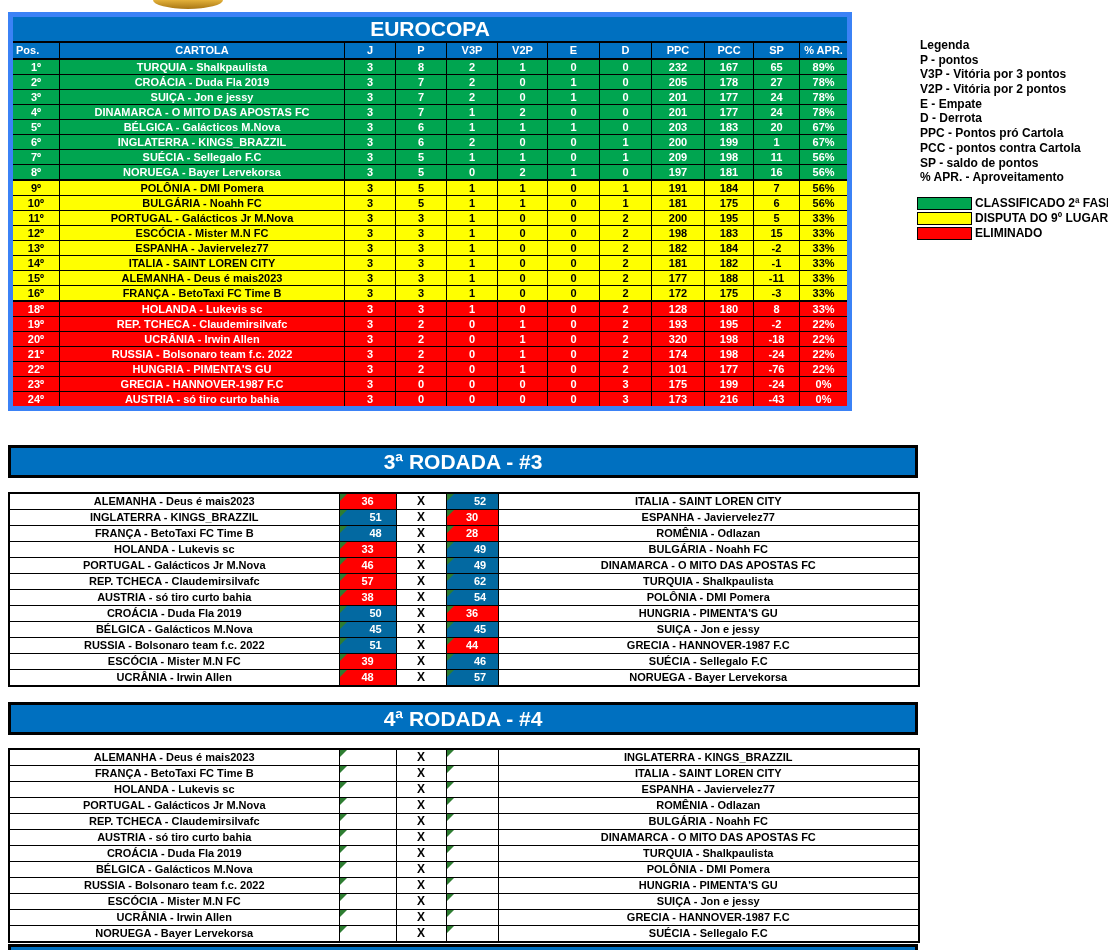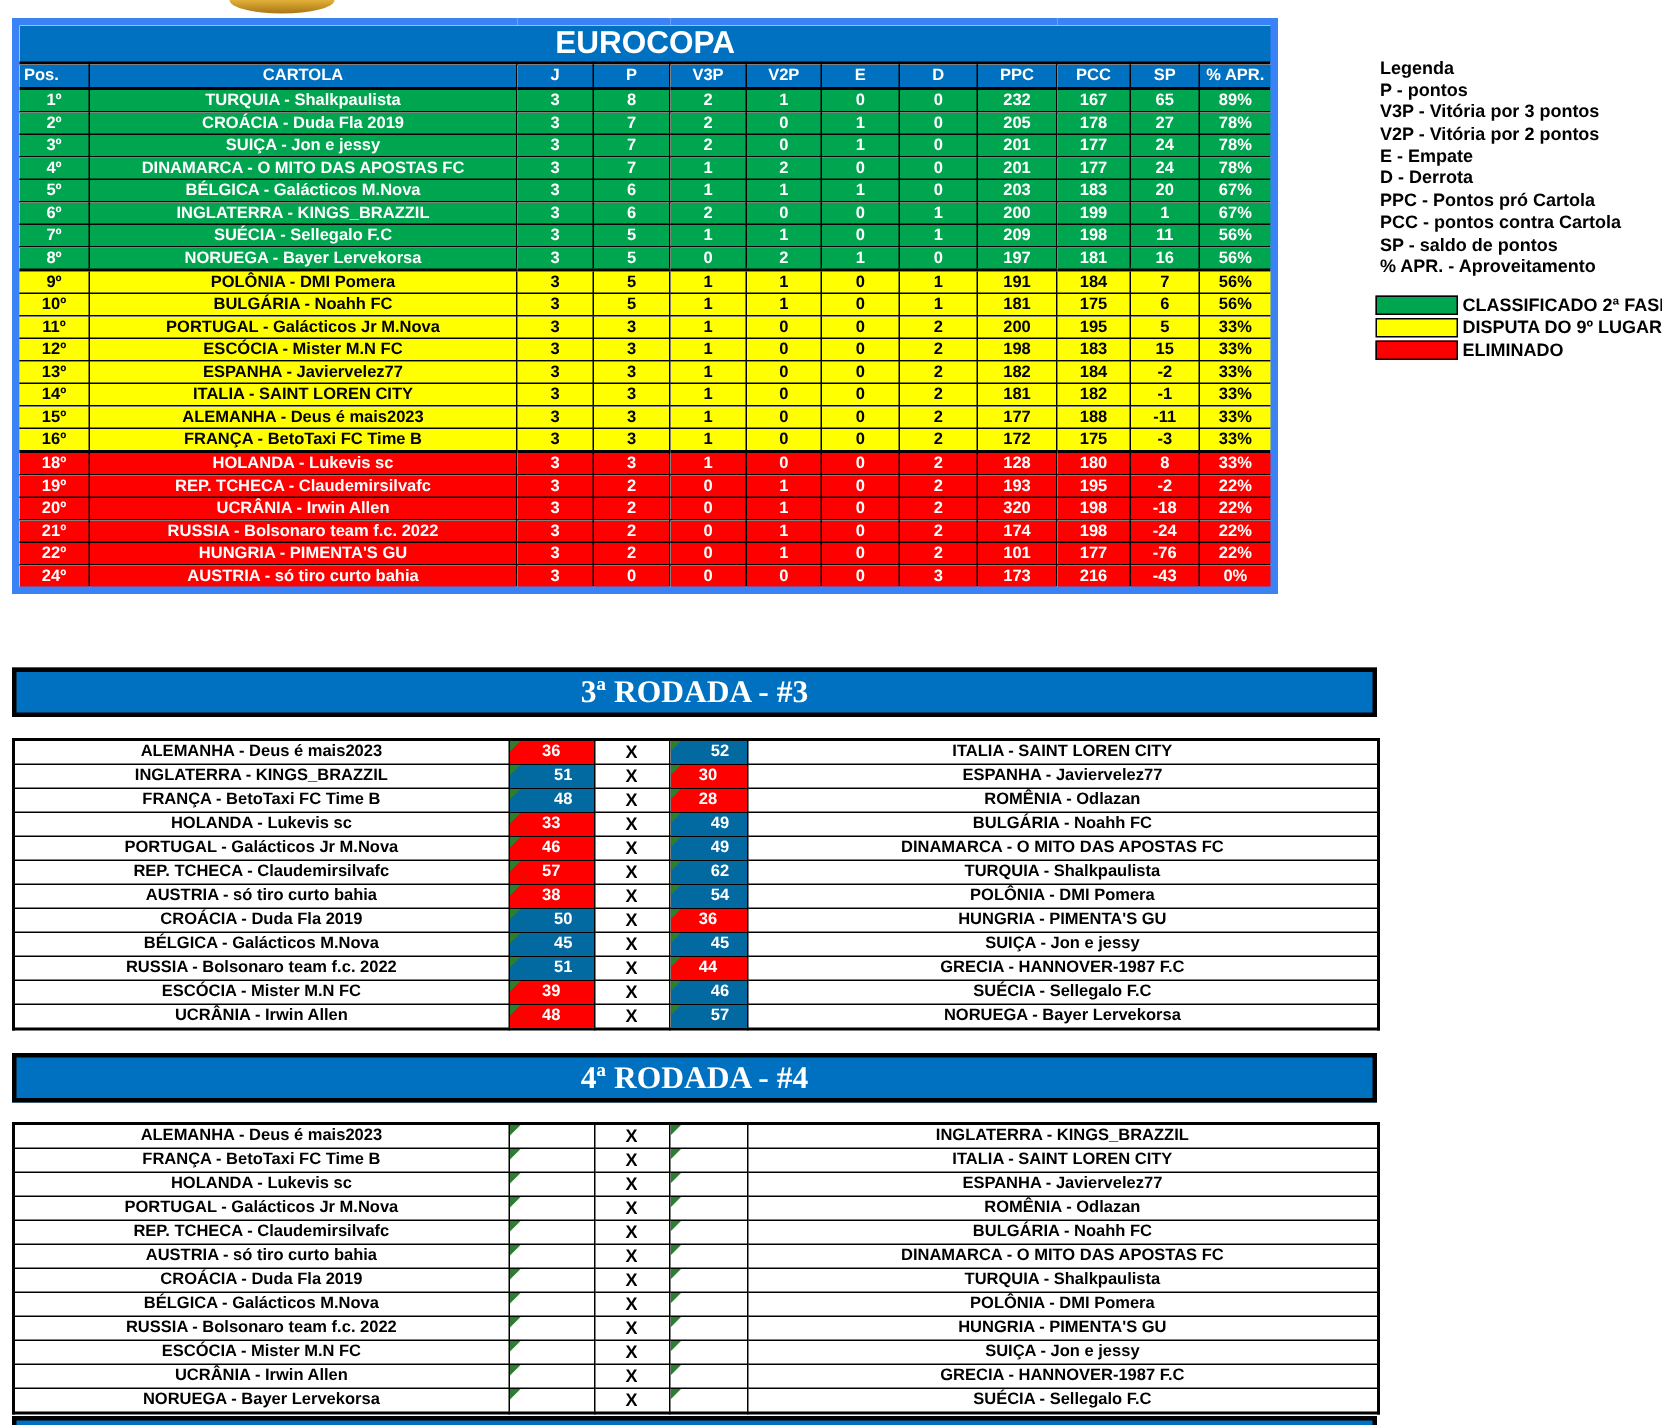--- a/index.html
+++ b/index.html
@@ -24,21 +24,21 @@
   .z-yellow td{background:#FFFF00;color:#000;}
   .z-red td{background:#FF0000;color:#fff;}
   
   .legend{position:absolute;left:920px;top:38px;font-size:12px;color:#000;}
   .lg-line{height:14.7px;line-height:14.7px;white-space:nowrap;}
   .zones{margin-top:11px;margin-left:-3px;}
   .zone-row{display:flex;align-items:center;height:15px;white-space:nowrap;}
   .swatch{width:55px;height:13px;border:1px solid #000;margin-right:3px;box-sizing:border-box;flex:none;}
   
   .round-bar{position:absolute;left:8px;width:904px;height:27px;background:#0070C0;
-    border:3px solid #000;color:#fff;font-size:21px;text-align:center;line-height:27px;font-family:Liberation Serif, serif;}
+    border:3px solid #000;color:#fff;font-size:21px;text-align:center;line-height:27px;}
   #bar3{top:445px;}
   #bar4{top:702px;}
   
   .matches{position:absolute;left:8px;width:910px;border:2px solid #000;}
   .matches td{border:1px solid #000;height:15px;line-height:15px;font-size:11px;
     text-align:center;padding:0;overflow:hidden;white-space:nowrap;color:#000;}
   #r3{top:492px;}
   #r4{top:748px;}
   td.score{position:relative;color:#fff;}
   td.score.sc-red{background:#FF0000;}
@@ -378,20 +378,34 @@
         <td>0</td>
         <td>1</td>
         <td>0</td>
         <td>2</td>
         <td>101</td>
         <td>177</td>
         <td>-76</td>
         <td>22%</td>
       </tr>
       <tr class="z-red">
+        <td>23º</td>
+        <td>GRECIA - HANNOVER-1987 F.C</td>
+        <td>3</td>
+        <td>0</td>
+        <td>0</td>
+        <td>0</td>
+        <td>0</td>
+        <td>3</td>
+        <td>175</td>
+        <td>199</td>
+        <td>-24</td>
+        <td>0%</td>
+      </tr>
+      <tr class="z-red">
         <td>24º</td>
         <td>AUSTRIA - só tiro curto bahia</td>
         <td>3</td>
         <td>0</td>
         <td>0</td>
         <td>0</td>
         <td>0</td>
         <td>3</td>
         <td>173</td>
         <td>216</td>

